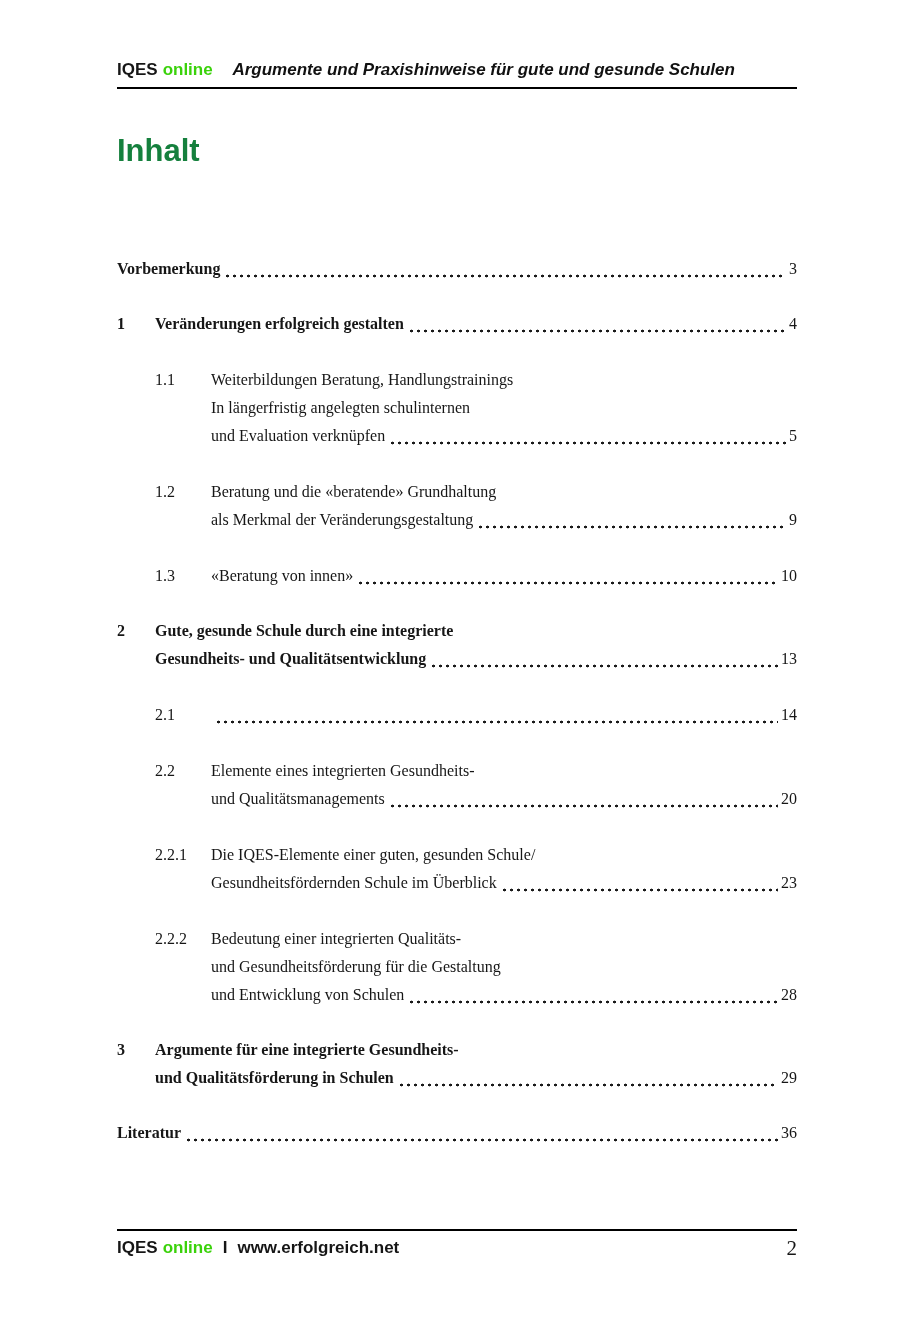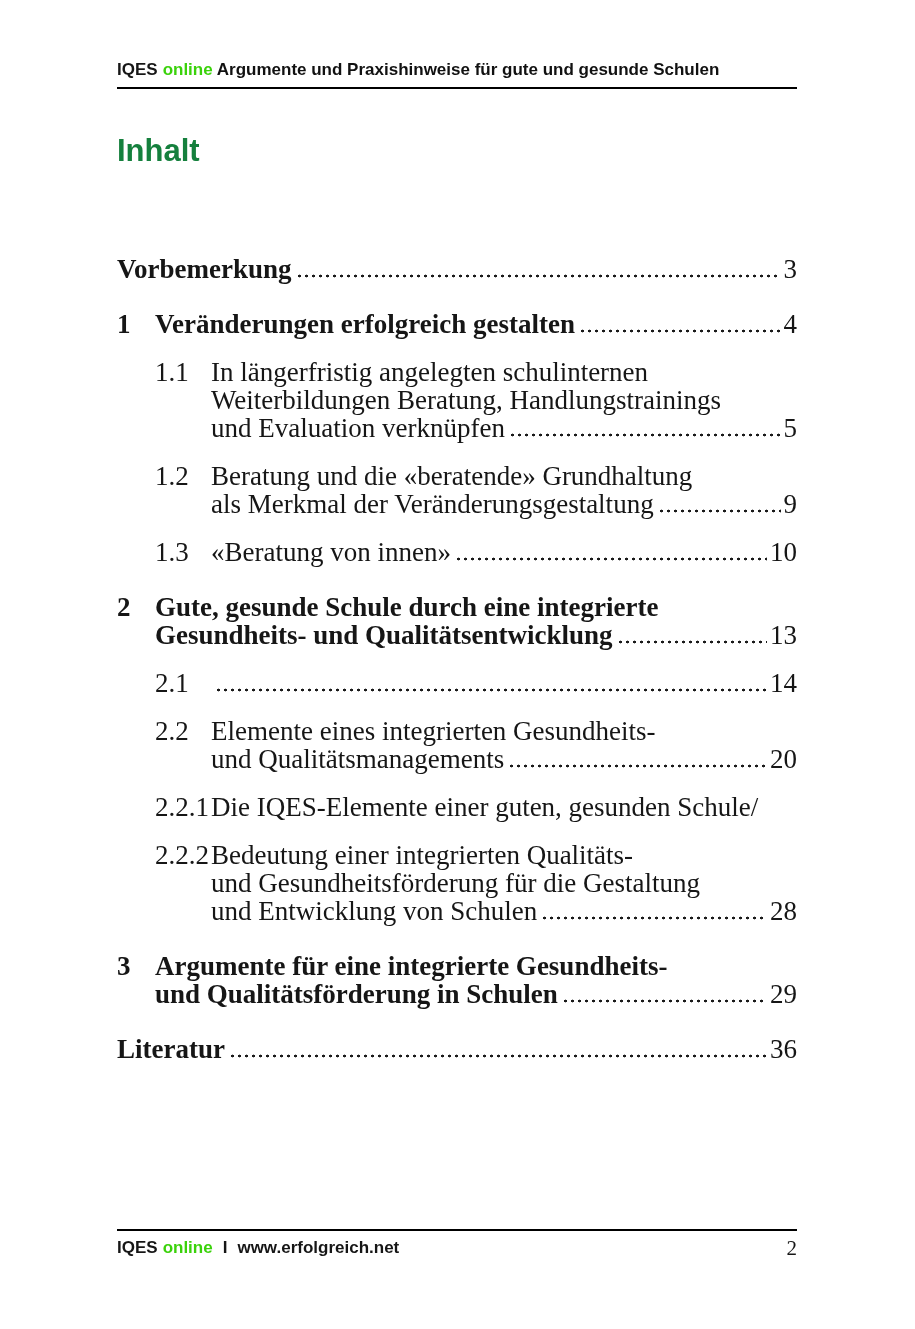--- a/index.html
+++ b/index.html
@@ -18,43 +18,43 @@
     left: 117px; top: 60px; width: 680px;
     border-bottom: 2px solid #000;
     padding-bottom: 7px;
     font-family: "Liberation Sans", sans-serif;
     font-weight: bold;
     font-size: 17px;
     line-height: 20px;
     white-space: nowrap;
   }
   .brand-online { margin-left: 5px; }
-  .header .doc-title { color: #111; }
+  .header .doc-title { margin-left: 15px; color: #111; font-style: italic; }
 
   
   .page-title {
     position: absolute;
     left: 117px; top: 133px;
     font-family: "Liberation Sans", sans-serif;
     font-weight: bold;
     font-size: 31px;
     line-height: 36px;
     color: #15803d;
   }
 
   
   .toc {
     position: absolute;
     left: 117px; top: 255px; width: 680px;
-    font-size: 27px;
+    font-size: 16px;
     line-height: 28px;
   }
   .entry { display: flex; }
   .entry.section { margin-top: 27px; }
-  .entry.sub { margin-top: 20px; }
+  .entry.sub { margin-top: 28px; }
   .entry.first { margin-top: 0; }
   .entry.section .num, .entry.section .text { font-weight: bold; }
   .num { flex: none; }
   .num.lvl0 { width: 38px; }
   .num.lvl1 { width: 56px; margin-left: 38px; }
   .content { flex: 1; min-width: 0; }
   .line { display: flex; }
   .line .text { white-space: pre; }
   .leader { flex: 1 1 auto; position: relative; margin: 0 3px 0 6px; min-width: 14px; }
   .leader::after {
@@ -117,26 +117,26 @@
           <span class="text">Veränderungen erfolgreich gestalten</span>
           <span class="leader"></span>
           <span class="pagenum">4</span>
         </div>
       </div>
     </div>
     <div class="entry sub">
       <span class="num lvl1">1.1</span>
       <div class="content">
         <div class="line">
+          <span class="text">Weiterbildungen Beratung, Handlungstrainings</span>
+        </div>
+        <div class="line">
           <span class="text">In längerfristig angelegten schulinternen</span>
         </div>
         <div class="line">
-          <span class="text">Weiterbildungen Beratung, Handlungstrainings</span>
-        </div>
-        <div class="line">
           <span class="text">und Evaluation verknüpfen</span>
           <span class="leader"></span>
           <span class="pagenum">5</span>
         </div>
       </div>
     </div>
     <div class="entry sub">
       <span class="num lvl1">1.2</span>
       <div class="content">
         <div class="line">
@@ -192,20 +192,25 @@
           <span class="leader"></span>
           <span class="pagenum">20</span>
         </div>
       </div>
     </div>
     <div class="entry sub">
       <span class="num lvl1">2.2.1</span>
       <div class="content">
         <div class="line">
           <span class="text">Die IQES-Elemente einer guten, gesunden Schule/</span>
+        </div>
+        <div class="line">
+          <span class="text">Gesundheitsfördernden Schule im Überblick</span>
+          <span class="leader"></span>
+          <span class="pagenum">23</span>
         </div>
       </div>
     </div>
     <div class="entry sub">
       <span class="num lvl1">2.2.2</span>
       <div class="content">
         <div class="line">
           <span class="text">Bedeutung einer integrierten Qualitäts-</span>
         </div>
         <div class="line">

